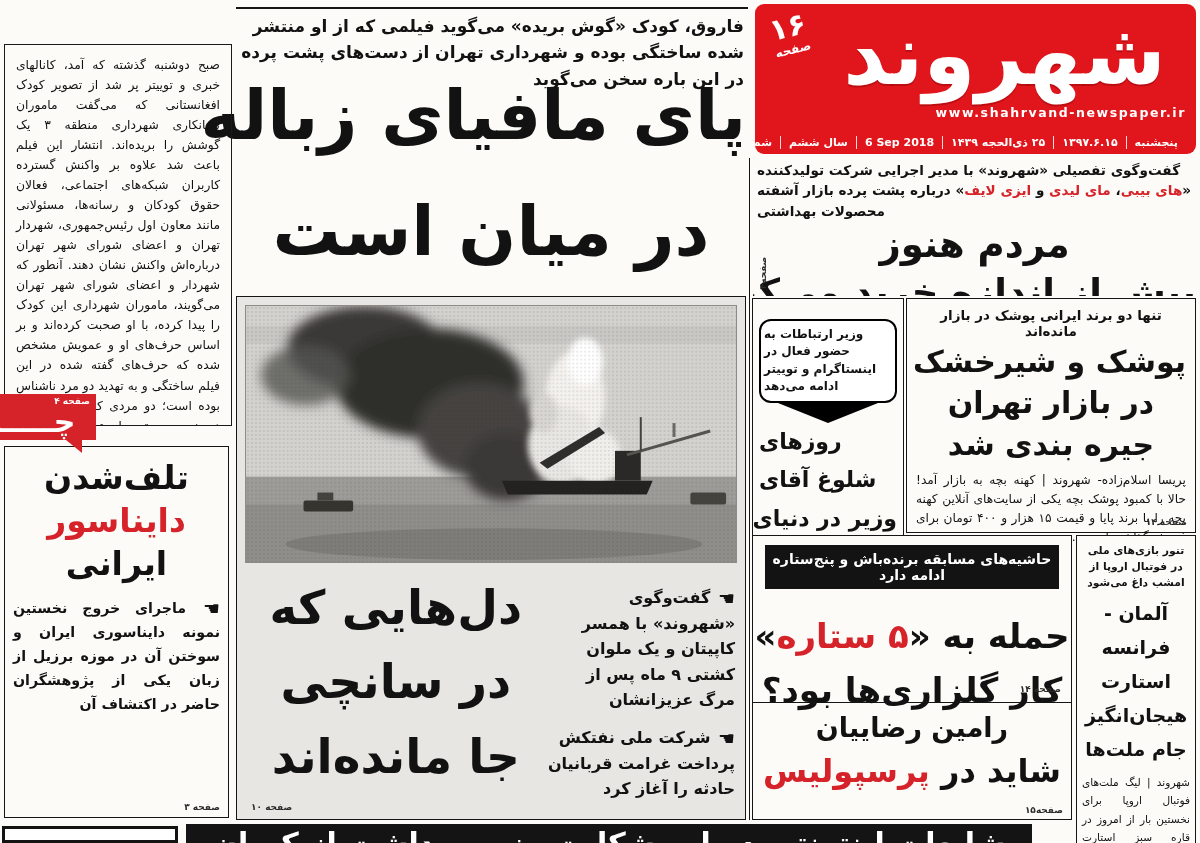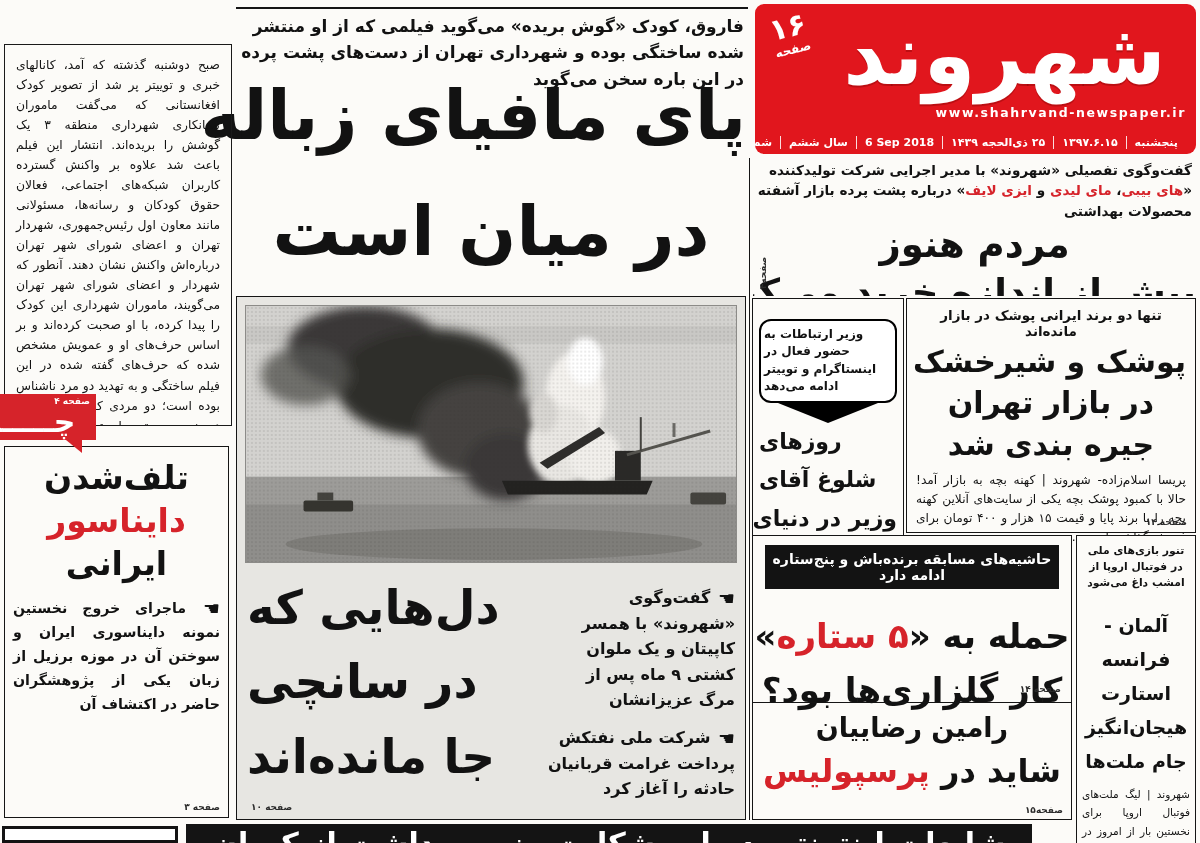--- a/index.html
+++ b/index.html
@@ -39,40 +39,40 @@
   #dino-box .pageref { position:absolute; right:8px; bottom:5px; }
   .hand { font-size:19px; line-height:1; vertical-align:-2px; padding-left:2px; }
 
   
   #sanchi-box { left:236px; top:296px; width:510px; height:524px; background:#e7e6e2; }
   #photo { position:absolute; left:8px; right:8px; top:8px; height:258px; border:1px solid #8c8b88; background:#cfcecb; overflow:hidden; }
   #photo svg { display:block; width:100%; height:100%; }
   #sanchi-content { position:absolute; top:272px; left:10px; right:10px; display:flex; direction:rtl; }
   #sanchi-bullets { width:39%; padding-top:16px; font-size:16px; font-weight:bold; line-height:1.6; }
   #sanchi-bullets .bullet { margin-bottom:12px; }
-  #sanchi-headline { width:61%; text-align:left; font-weight:bold; font-size:47px; line-height:1.58; padding-top:2px; }
+  #sanchi-headline { width:61%; text-align:center; font-weight:bold; font-size:47px; line-height:1.58; padding-top:2px; }
   #sanchi-box .pageref { position:absolute; left:14px; bottom:7px; }
 
   
   #masthead { left:755px; top:4px; width:441px; height:150px; background:#e1161d; border-radius:9px; color:#fff; overflow:hidden; }
   #pages-badge { position:absolute; left:16px; top:8px; transform:rotate(-14deg); text-align:center; line-height:1; }
   #pages-badge .n { font-size:30px; font-weight:bold; display:block; }
   #pages-badge .w { font-size:12px; font-weight:bold; display:block; margin-top:2px; }
   #logo { position:absolute; top:2px; right:6px; left:64px; text-align:center; font-size:84px; font-weight:bold; line-height:1.18; white-space:nowrap; text-shadow:0 2px 0 rgba(120,0,0,.35); }
   #site-url { position:absolute; right:10px; bottom:34px; direction:ltr; font-size:12.5px; letter-spacing:1.6px; font-weight:bold; color:#fff; }
   #dateline { position:absolute; left:10px; right:10px; bottom:5px; display:flex; justify-content:space-between; align-items:center; font-size:11px; font-weight:bold; direction:rtl; }
   #dateline .dl { padding:0 8px; border-left:1px solid rgba(255,255,255,.85); white-space:nowrap; }
   #dateline .dl:last-child { border-left:none; }
 
   
   #v-rule { left:748.5px; top:158px; width:1.5px; height:662px; background:#151515; }
 
   
   #hygiene { left:753px; top:158px; width:443px; height:138px; overflow:hidden; }
-  #hygiene .kick { font-size:13.6px; font-weight:bold; line-height:1.5; text-align:right; padding:2px 4px 0; }
+  #hygiene .kick { font-size:13.6px; font-weight:bold; line-height:1.5; text-align:left; padding:2px 4px 0; }
   #hygiene .hl { font-size:37px; font-weight:bold; line-height:1.28; text-align:center; white-space:nowrap; }
   #hygiene .vref { position:absolute; left:-6px; bottom:18px; transform:rotate(-90deg); }
 
   
   #minister-box { left:752px; top:298px; width:152px; height:268px; padding:20px 6px; text-align:left; }
   #bubble { border:2px solid #000; border-radius:12px; padding:5px 3px; font-size:12px; font-weight:bold; line-height:1.45; background:#fff; }
   #bubble-tail { width:0; height:0; margin:0 auto; border-left:50px solid transparent; border-right:50px solid transparent; border-top:20px solid #000; }
   #minister-box .hl div { font-size:22px; font-weight:bold; line-height:1.75; white-space:nowrap; }
   #minister-box .pageref { position:absolute; right:8px; bottom:6px; }
 
@@ -89,21 +89,21 @@
   #fs-headline { text-align:center; font-size:34px; font-weight:bold; line-height:1.6; }
   #fs-pageref { position:absolute; right:10px; top:148px; }
   #fs-divider { position:absolute; left:0; right:0; top:166px; border-top:1.5px solid #151515; }
   #ramin { position:absolute; left:0; right:0; top:172px; text-align:center; }
   #ramin .l1 { font-size:27px; font-weight:bold; line-height:1.5; }
   #ramin .l2 { font-size:32px; font-weight:bold; line-height:1.4; }
   #ramin-pageref { position:absolute; right:8px; bottom:4px; }
 
   
   #football-box { left:1076px; top:535px; width:120px; height:308px; border-bottom:none; padding:7px 5px; text-align:center; overflow:hidden; }
-  #football-box .kick { font-size:10.8px; font-weight:bold; line-height:1.5; margin-bottom:16px; }
+  #football-box .kick { font-size:10.8px; font-weight:bold; line-height:1.5; margin-bottom:4px; }
   #football-box .hl div { font-size:19px; font-weight:bold; line-height:1.8; white-space:nowrap; }
   #football-box .body { margin-top:6px; font-size:10.6px; line-height:1.75; text-align:justify; }
 
   
   #bottom-bar { left:186px; top:824px; width:846px; height:19px; background:#141414; overflow:hidden; }
   #bottom-bar .t { color:#fff; font-size:30px; font-weight:bold; text-align:center; line-height:1.15; padding-top:3px; white-space:nowrap; }
   #left-bottom-box { left:2px; top:826px; width:176px; height:17px; border:3px solid #131313; background:#fff; }
 </style>
 </head>
 <body>

